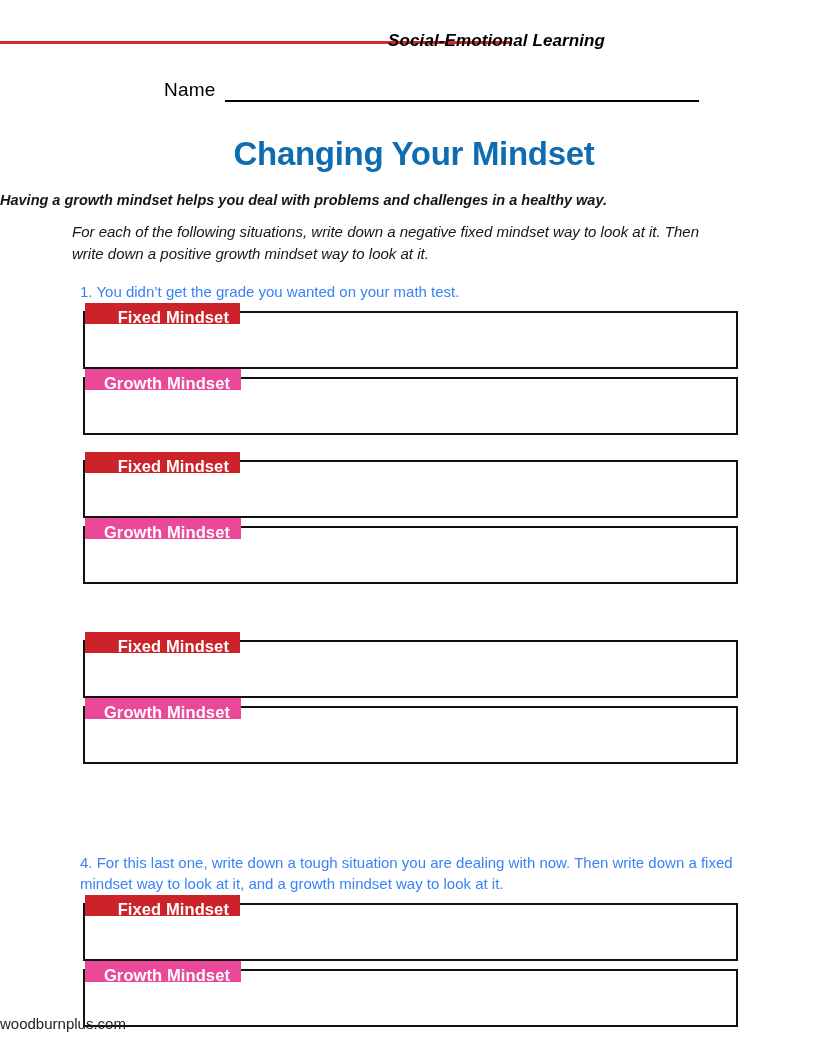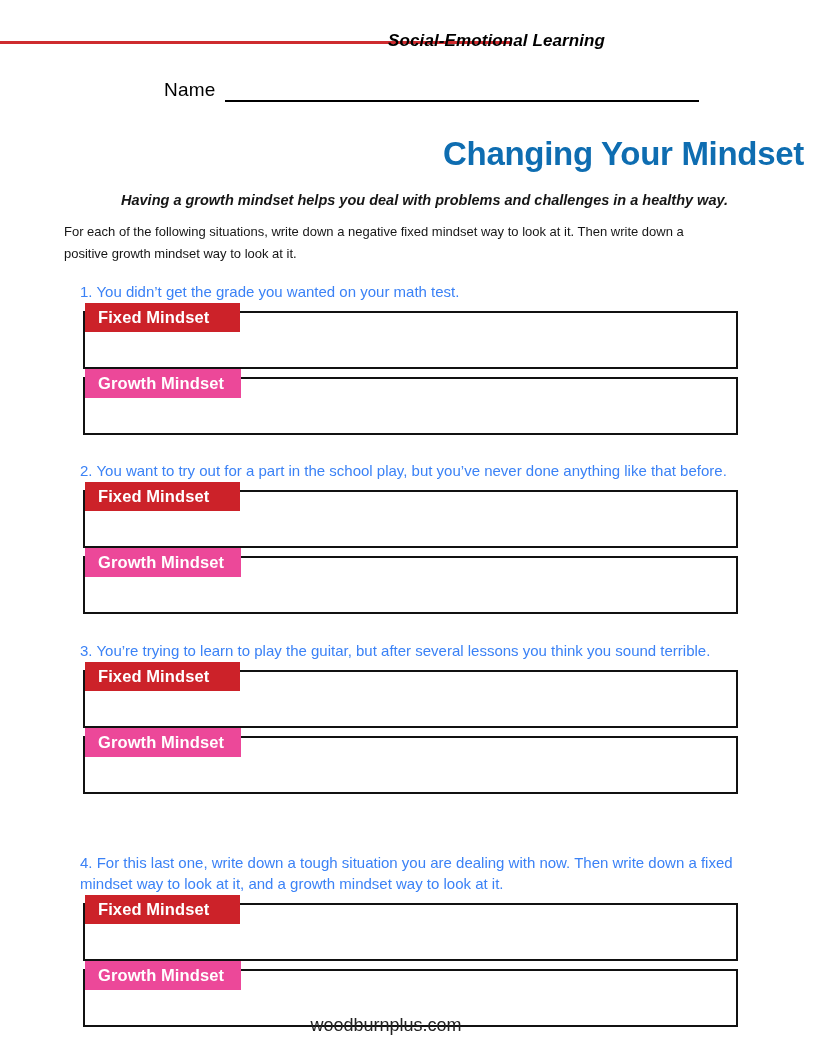--- a/index.html
+++ b/index.html
@@ -69,50 +69,51 @@
     left: 61px;
     top: 21px;
     width: 474px;
     height: 2px;
     background: #000000;
   }
 
   
   .worksheet-title {
     position: absolute;
-    left: 0;
+    left: 12px;
     top: 135px;
     width: 804px;
-    text-align: right;
+    text-align: center;
     font-size: 33px;
     font-weight: bold;
     letter-spacing: -0.3px;
     color: #0E6DB1;
   }
   .subtitle {
     position: absolute;
     left: 0;
     top: 192px;
     width: 728px;
-    text-align: right;
+    text-align: left;
     font-size: 14.5px;
     font-style: italic;
     font-weight: 600;
     color: #161616;
   }
 
   
   .instructions {
     position: absolute;
-    left: 64px;
+    left: 72px;
     top: 221px;
     width: 645px;
-    font-size: 13px;
+    font-size: 15px;
     line-height: 22px;
     color: #161616;
+    font-style: italic;
   }
 
   
   .question {
     position: absolute;
     left: 80px;
     width: 658px;
   }
   .question-text {
     font-size: 15px;
@@ -135,48 +136,49 @@
     width: 655px;
   }
   .answer-box.second {
     margin-top: 8px;
   }
 
   .mindset-tag {
     position: absolute;
     top: -10px;
     left: 0px;
-    height: 29px;
+    height: 21px;
     line-height: 29px;
-    padding: 0 20px 0 13px;
+    padding: 0 11px 0 13px;
     box-sizing: border-box;
     font-size: 16.5px;
     font-weight: bold;
     letter-spacing: 0.1px;
     color: #ffffff;
     white-space: nowrap;
     z-index: 3;
+    text-align: right;
   }
   .mindset-tag.fixed {
     background: #CC2229;
     width: 155px;
   }
   .mindset-tag.growth {
     background: #ec4899;
     width: 156px;
   }
 
   
   .footer {
     position: absolute;
     left: 0;
     top: 1015px;
     width: 772px;
-    text-align: center;
-    font-size: 18px;
+    text-align: left;
+    font-size: 15px;
     color: #222222;
   }
 </style>
 </head>
 <body>
 
 <div class="header">
   <div class="header-rule"></div>
   <div class="header-title">Social-Emotional Learning</div>
 </div>
@@ -198,33 +200,31 @@
     <div class="answer-box">
       <span class="mindset-tag fixed">Fixed Mindset</span>
     </div>
     <div class="answer-box second">
       <span class="mindset-tag growth">Growth Mindset</span>
     </div>
   </div>
 </div>
 
 <div class="question" style="top:460px;">
-  <p class="question-text">2. You want to try out for a part in the school play, but you’ve never done anything like that before.</p>
   <div class="answer-pair">
     <div class="answer-box">
       <span class="mindset-tag fixed">Fixed Mindset</span>
     </div>
     <div class="answer-box second">
       <span class="mindset-tag growth">Growth Mindset</span>
     </div>
   </div>
 </div>
 
 <div class="question" style="top:640px;">
-  <p class="question-text">3. You’re trying to learn to play the guitar, but after several lessons you think you sound terrible.</p>
   <div class="answer-pair">
     <div class="answer-box">
       <span class="mindset-tag fixed">Fixed Mindset</span>
     </div>
     <div class="answer-box second">
       <span class="mindset-tag growth">Growth Mindset</span>
     </div>
   </div>
 </div>
 

